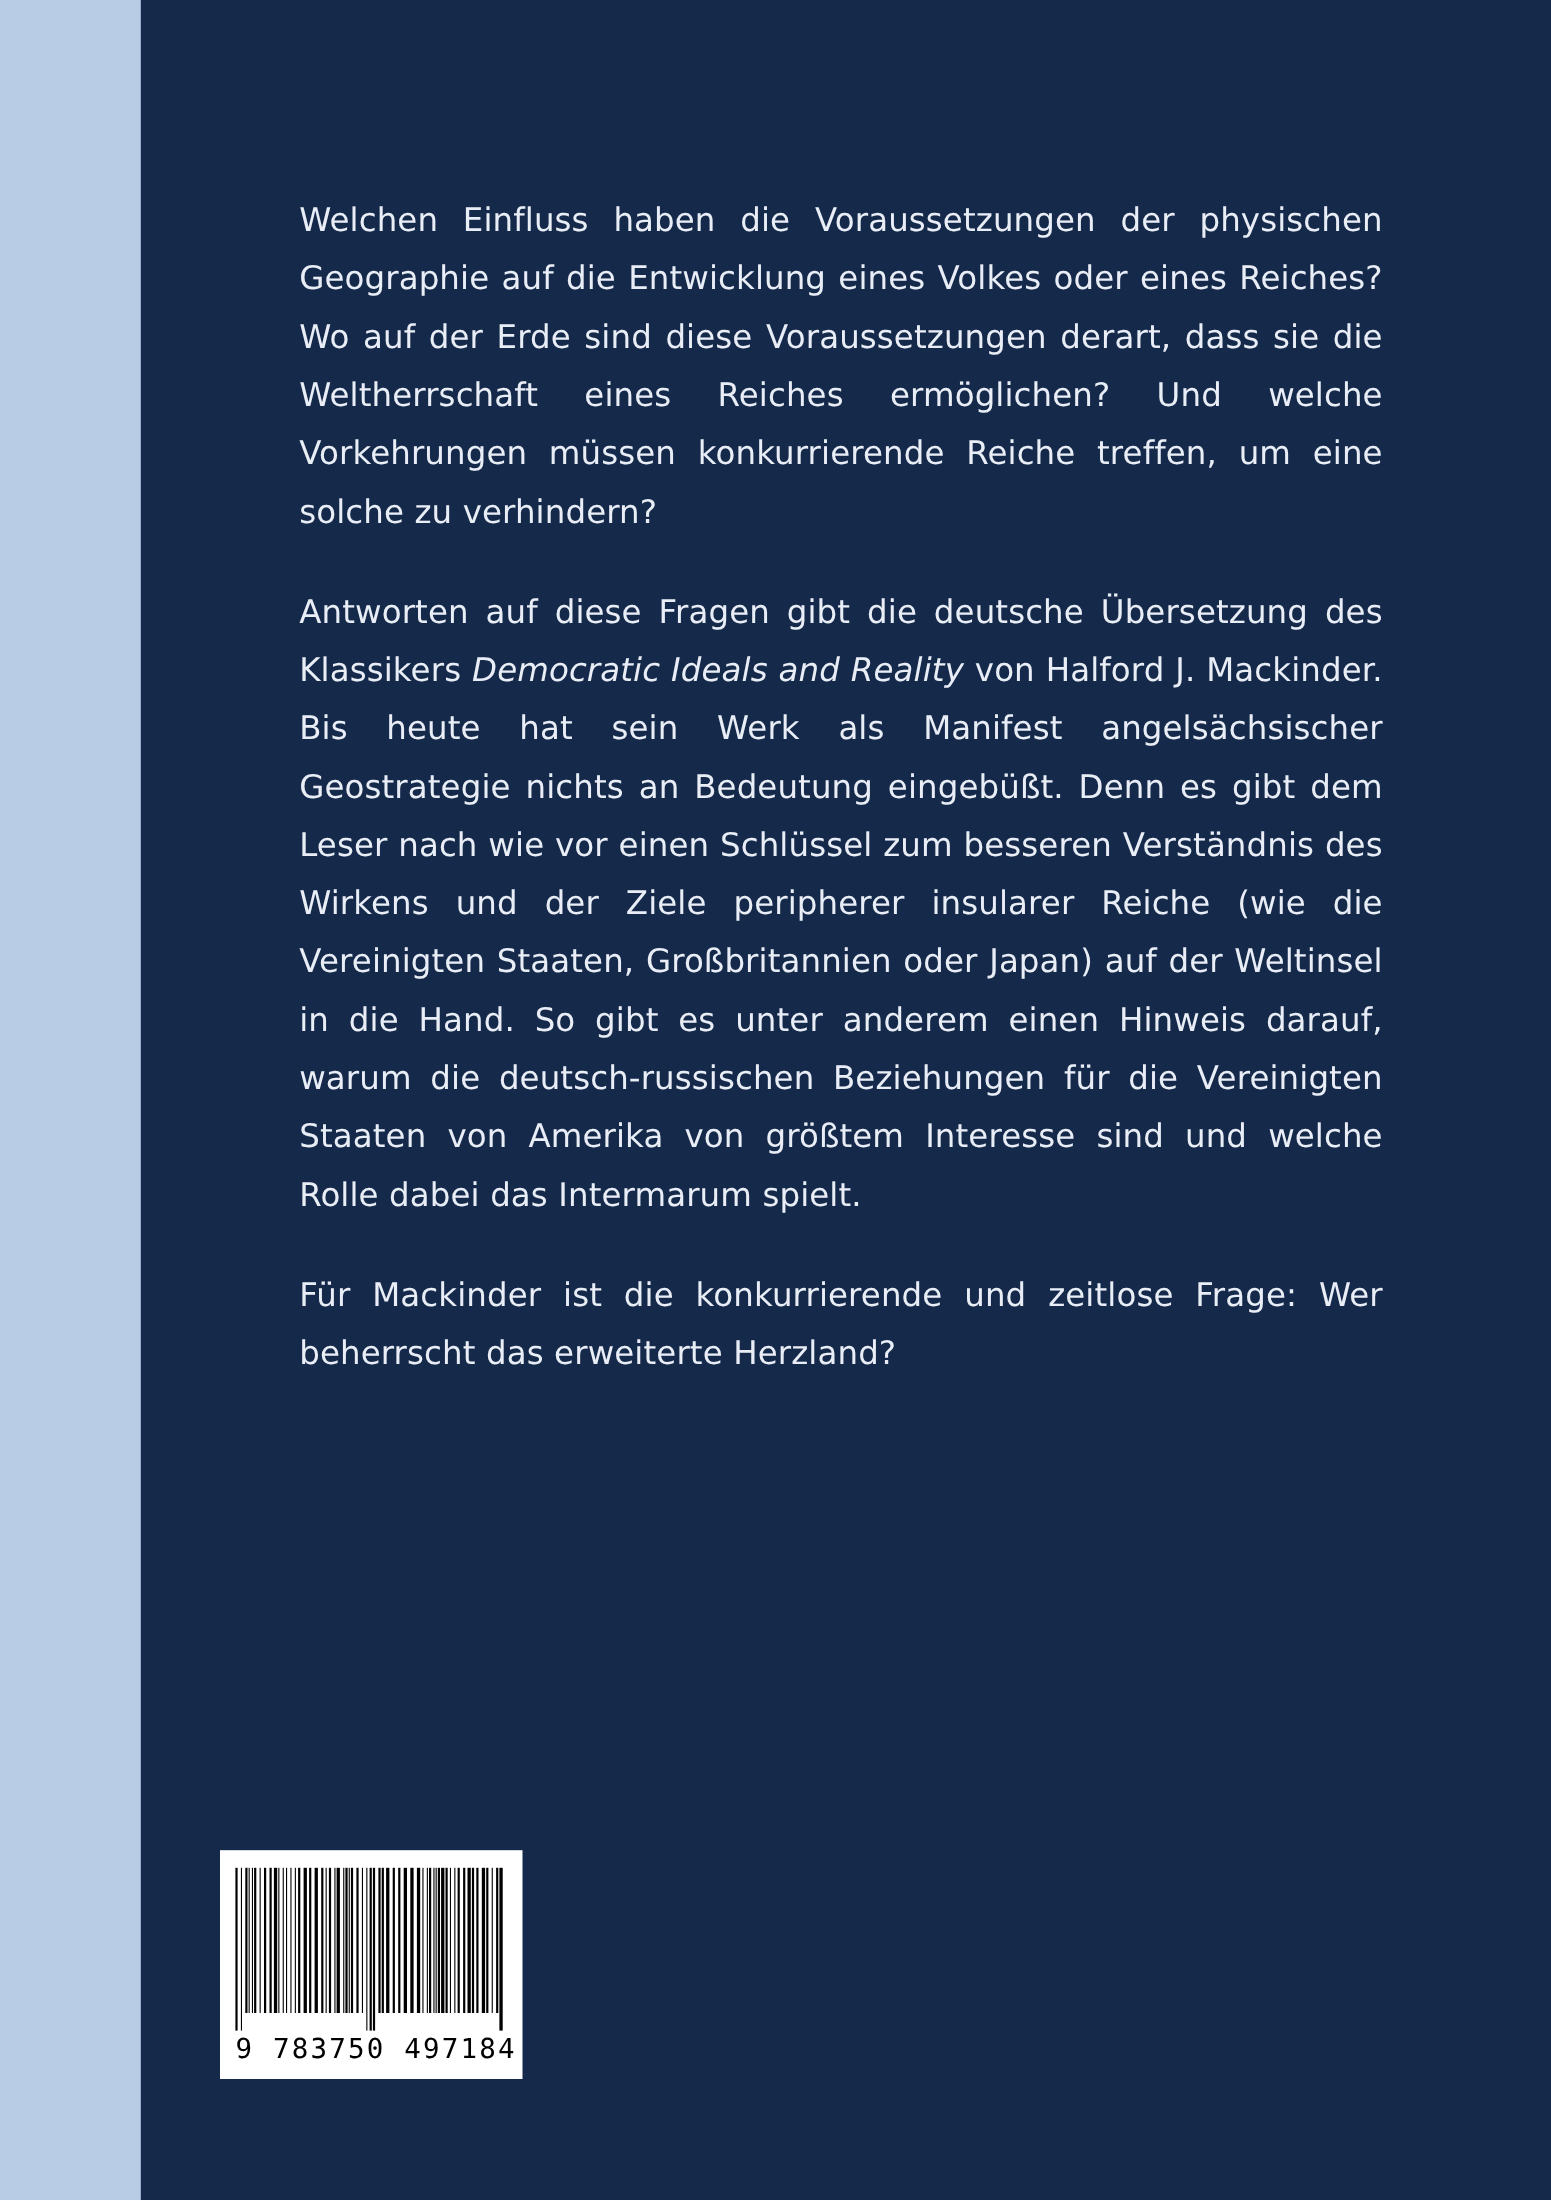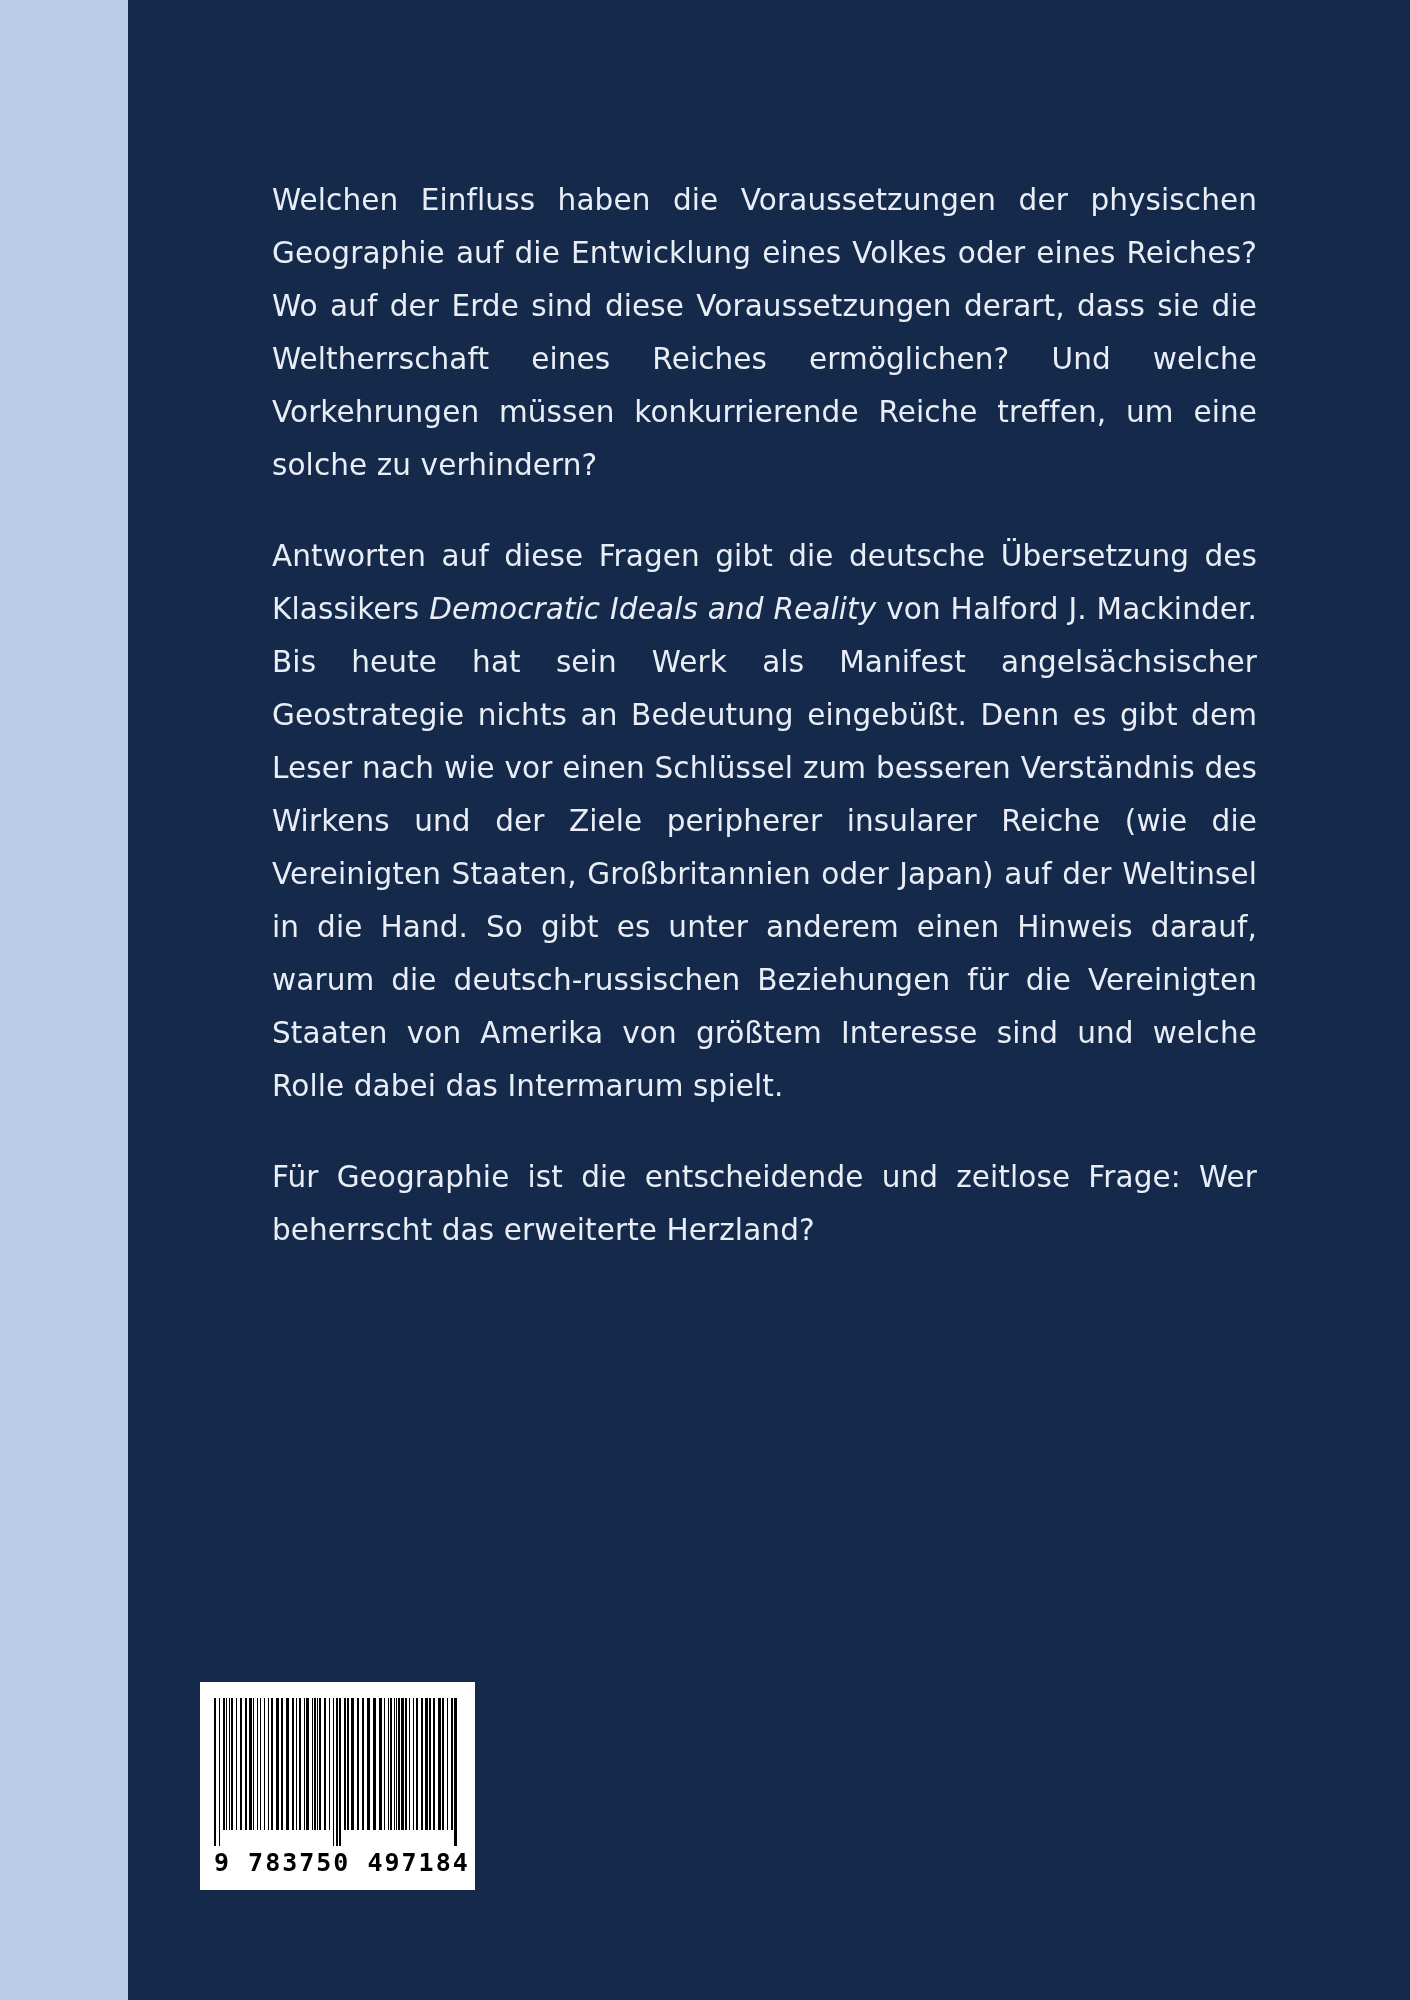--- a/index.html
+++ b/index.html
@@ -68,34 +68,33 @@
     top: 0;
     background: #000000;
   }
   .barcode-number {
     margin-top: 2px;
     font-family: "DejaVu Sans Mono", monospace;
     font-size: 25px;
     letter-spacing: 2px;
     color: #000000;
     white-space: nowrap;
-    font-weight: bold;
   }
 </style>
 </head>
 <body>
 
 <div class="cover">
 
   <div class="spine-strip"></div>
 
   <div class="blurb">
     <p>Welchen Einfluss haben die Voraussetzungen der physischen Geographie auf die Entwicklung eines Volkes oder eines Reiches? Wo auf der Erde sind diese Voraussetzungen derart, dass sie die Weltherrschaft eines Reiches ermöglichen? Und welche Vorkehrungen müssen konkurrierende Reiche treffen, um eine solche zu verhindern?</p>
     <p><span>Antworten auf diese Fragen gibt die deutsche Übersetzung des Klassikers </span><em>Democratic Ideals and Reality</em><span> von Halford J. Mackinder. Bis heute hat sein Werk als Manifest angelsächsischer Geostrategie nichts an Bedeutung eingebüßt. Denn es gibt dem Leser nach wie vor einen Schlüssel zum besseren Verständnis des Wirkens und der Ziele peripherer insularer Reiche (wie die Vereinigten Staaten, Großbritannien oder Japan) auf der Weltinsel in die Hand. So gibt es unter anderem einen Hinweis darauf, warum die deutsch-russischen Beziehungen für die Vereinigten Staaten von Amerika von größtem Interesse sind und welche Rolle dabei das Intermarum spielt.</span></p>
-    <p>Für Geographie ist die entscheidende und zeitlose Frage: Wer beherrscht das erweiterte Herzland?</p>
+    <p>Für Mackinder ist die konkurrierende und zeitlose Frage: Wer beherrscht das erweiterte Herzland?</p>
   </div>
 
   <div class="barcode">
     <div class="barcode-bars" id="barcode-bars">
         <div class="bar" style="left: 0px; width: 2px; height: 148px;"></div>
         <div class="bar" style="left: 5px; width: 1px; height: 148px;"></div>
         <div class="bar" style="left: 9px; width: 2px; height: 132px;"></div>
         <div class="bar" style="left: 12px; width: 1px; height: 132px;"></div>
         <div class="bar" style="left: 15px; width: 1px; height: 132px;"></div>
         <div class="bar" style="left: 17px; width: 2px; height: 132px;"></div>

